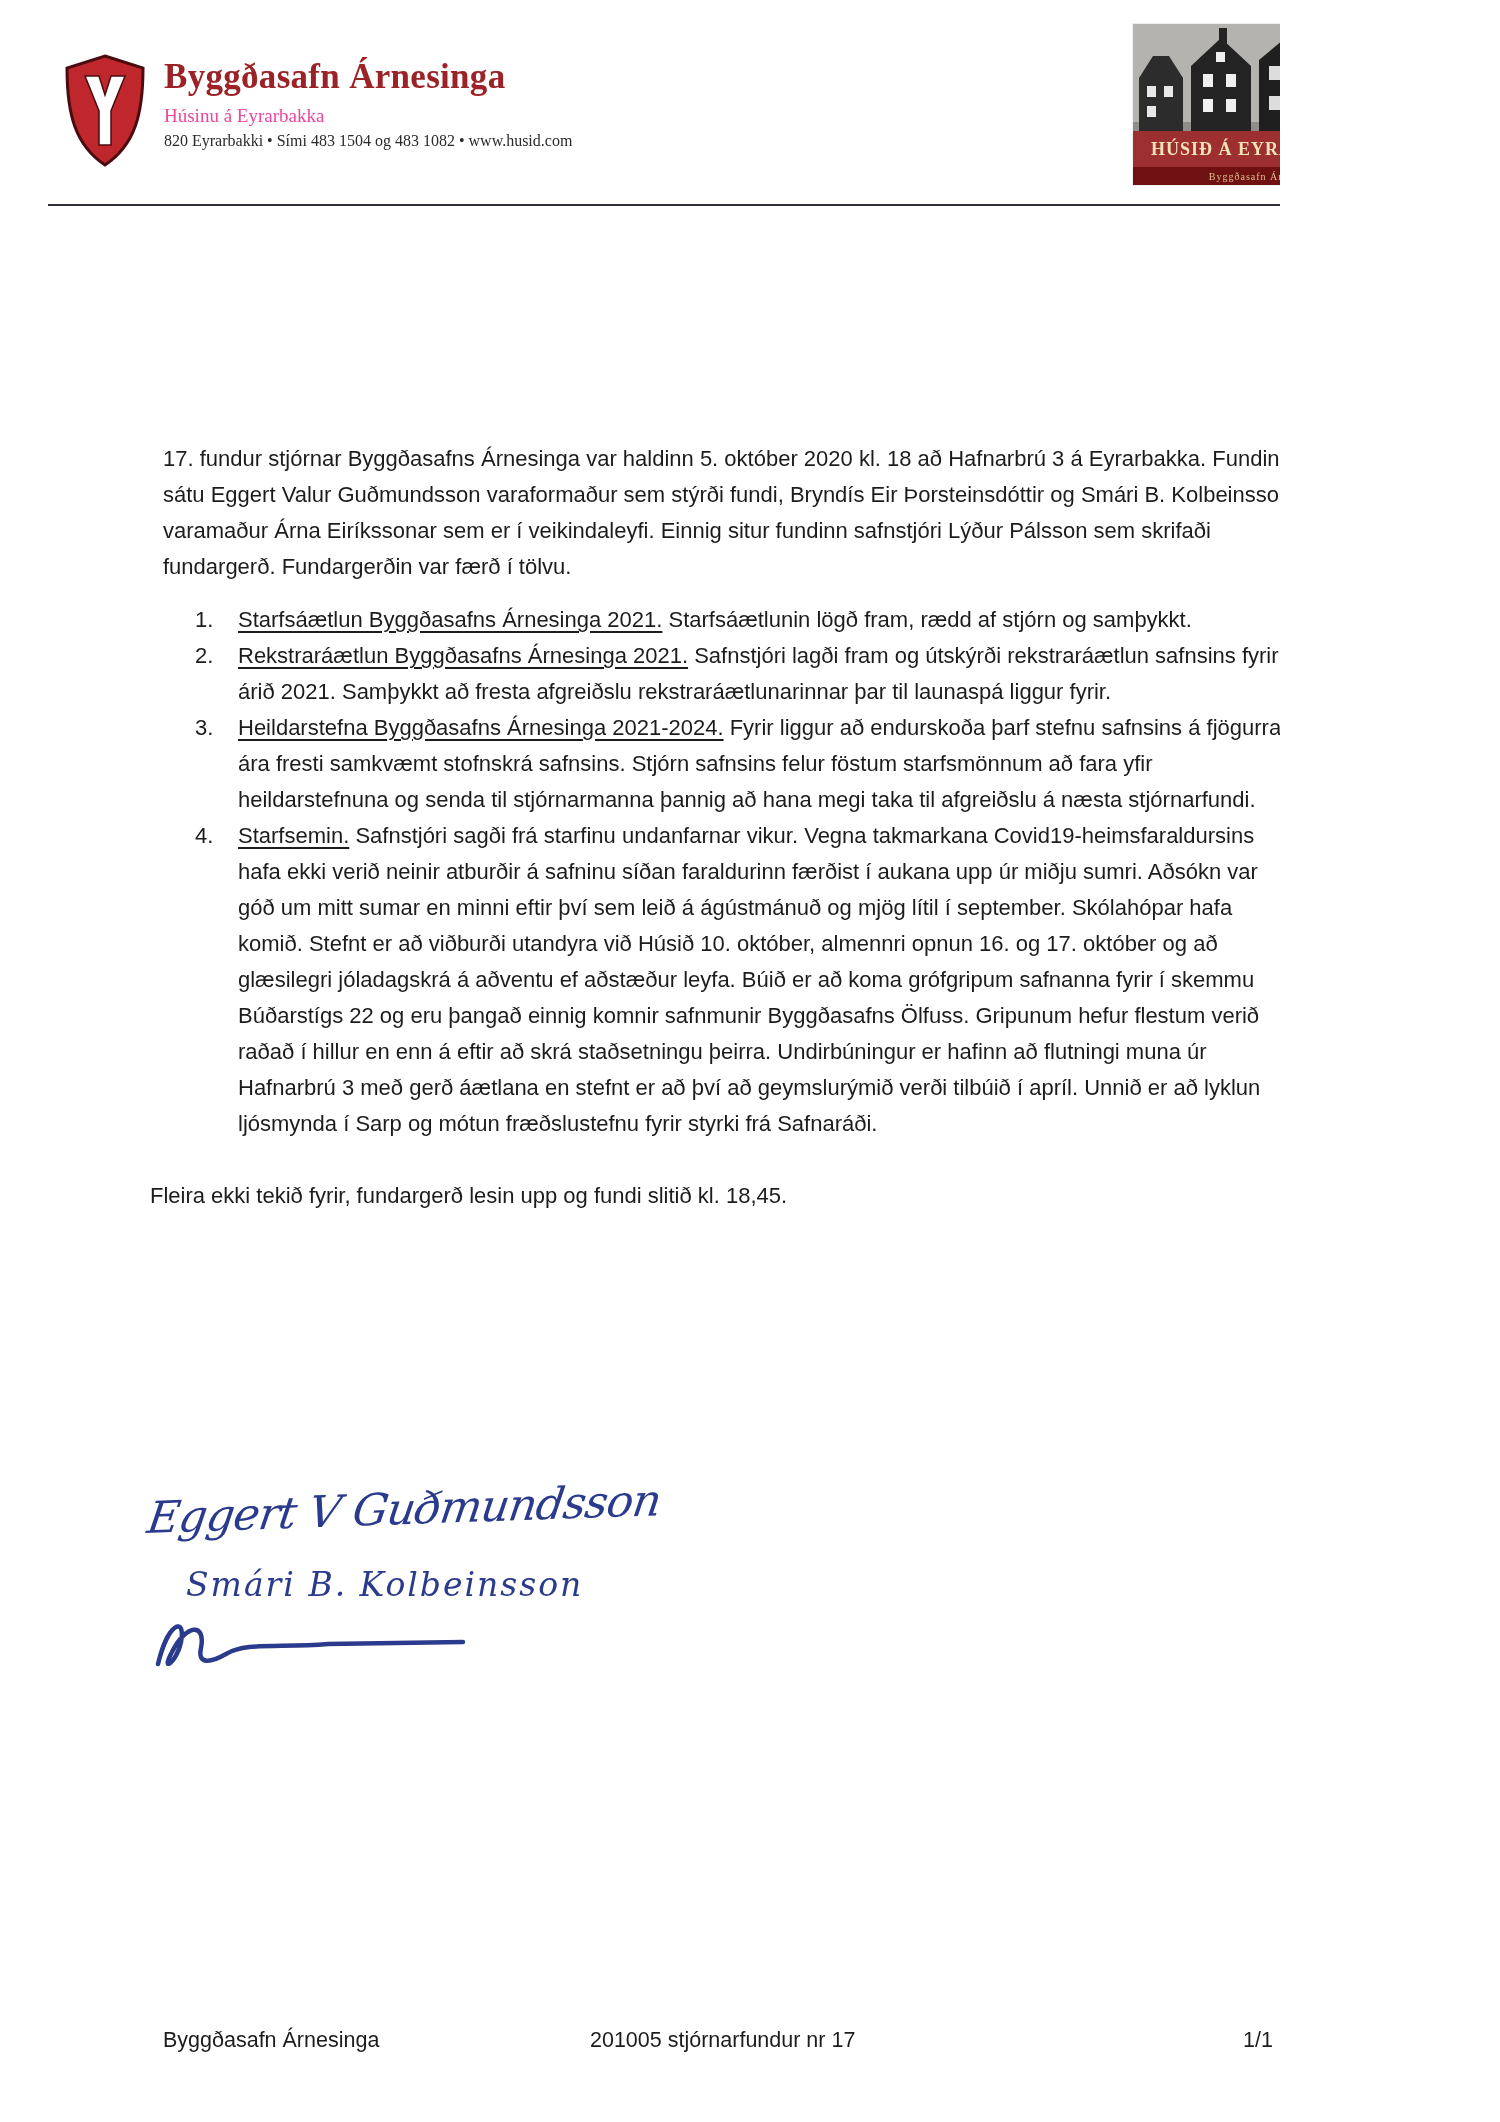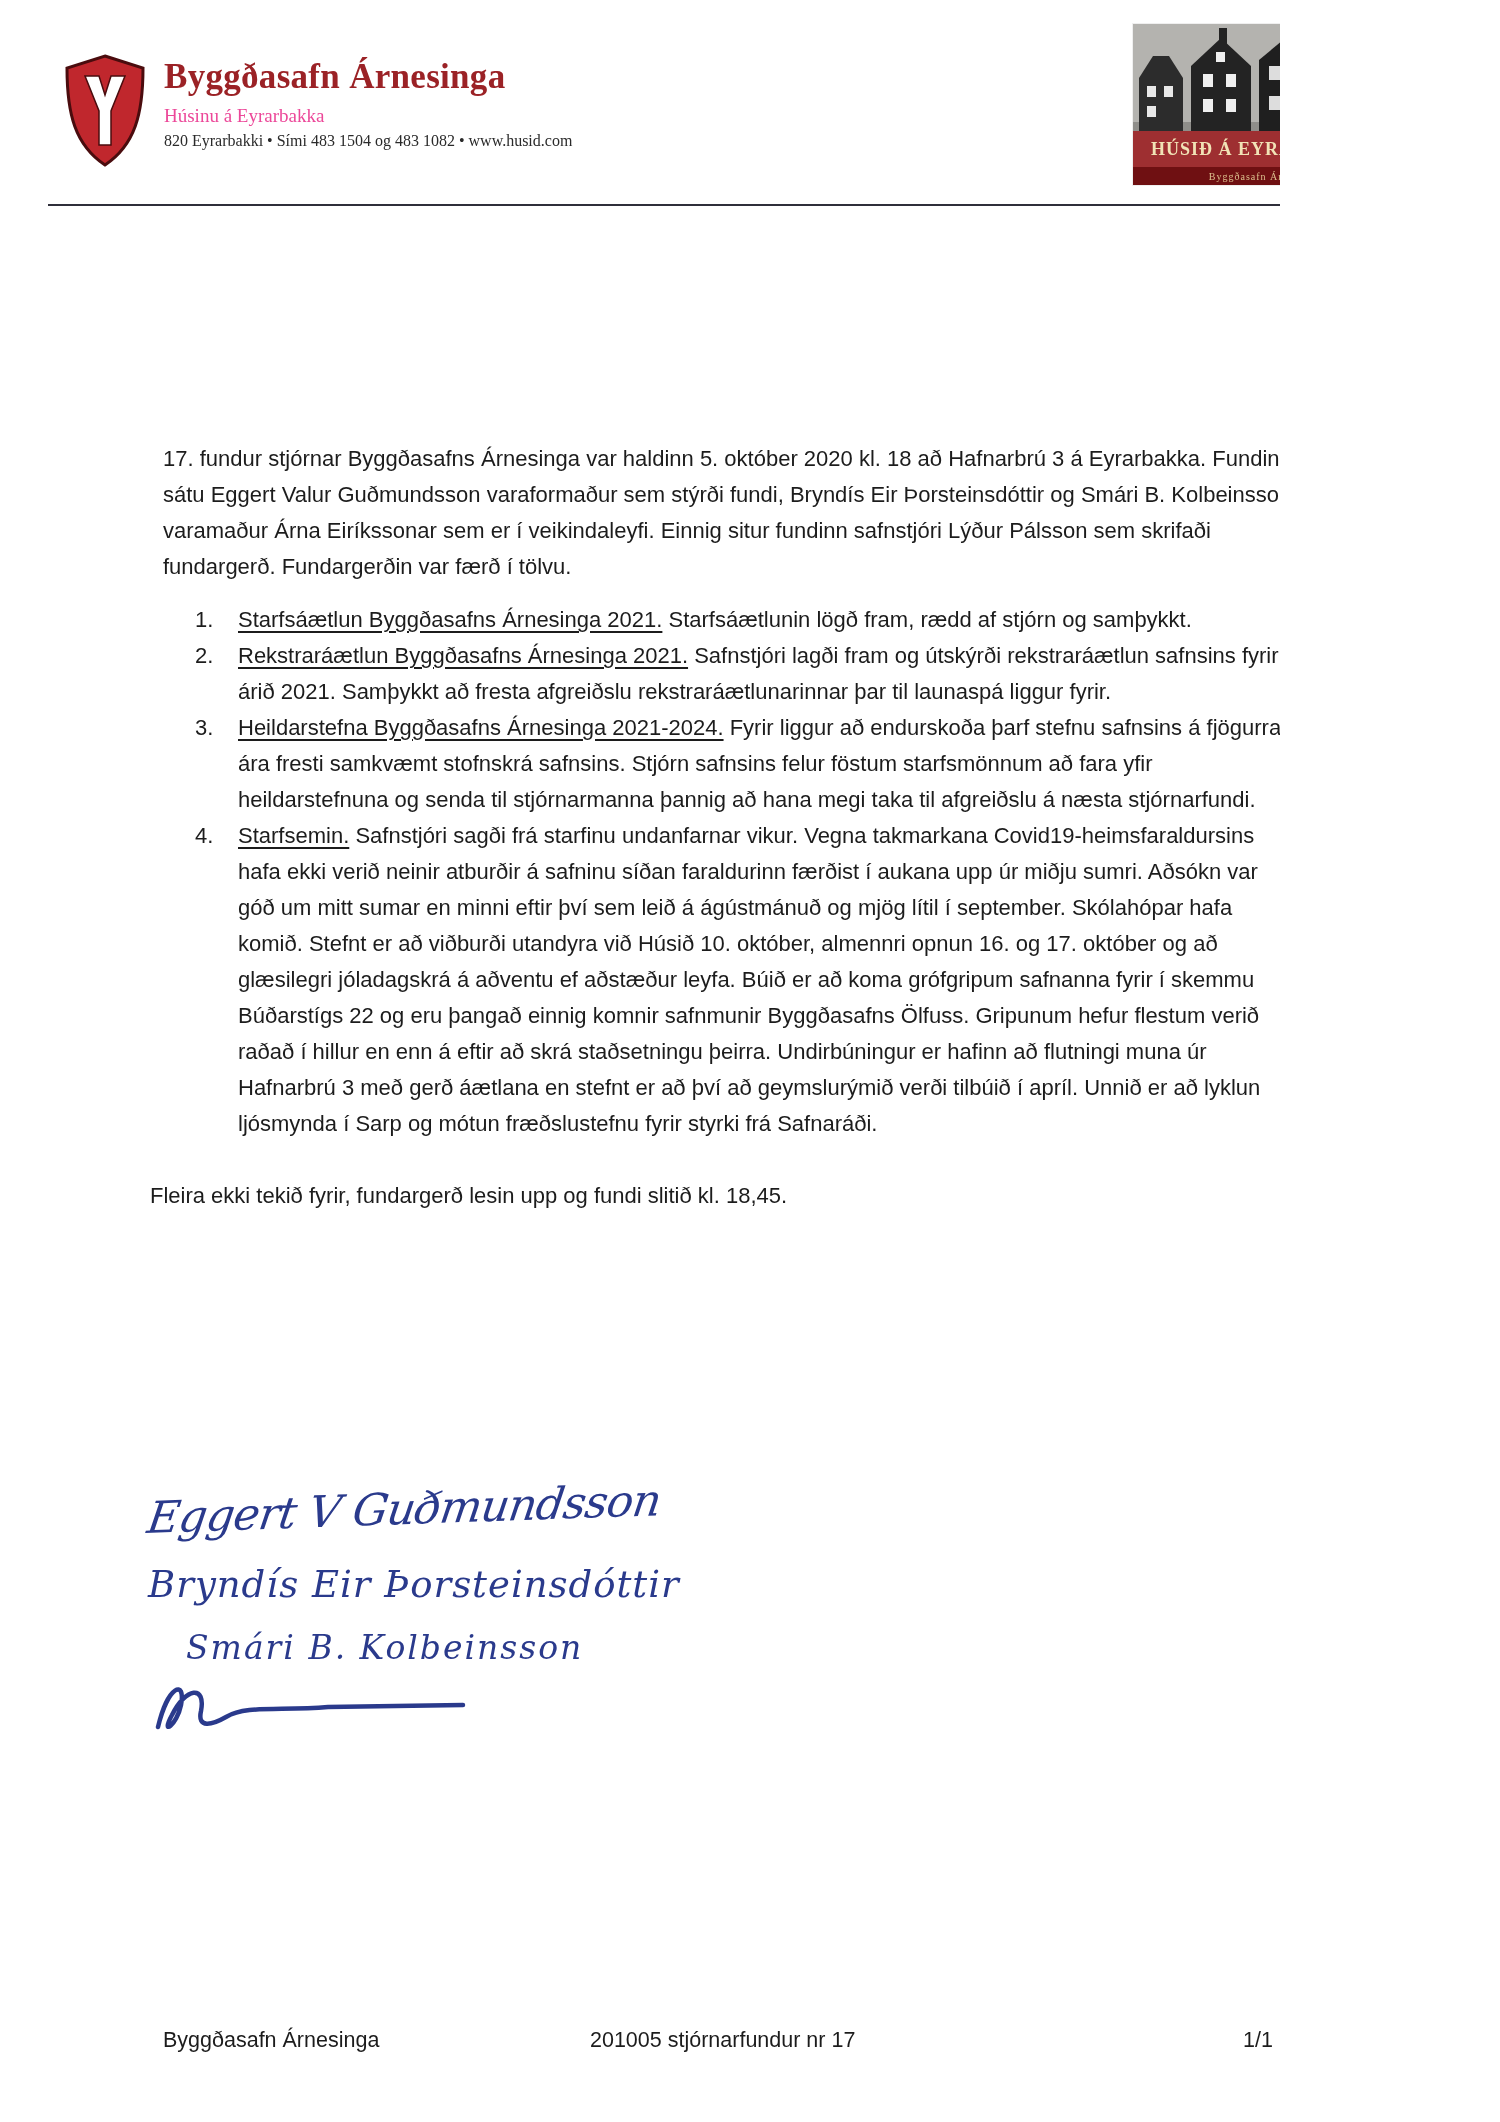--- a/index.html
+++ b/index.html
@@ -224,21 +224,20 @@
         <span class="num">4.</span>
         <div class="item-body"><span class="item-heading">Starfsemin.</span><span> Safnstjóri sagði frá starfinu undanfarnar vikur. Vegna takmarkana Covid19-heimsfaraldursins hafa ekki verið neinir atburðir á safninu síðan faraldurinn færðist í aukana upp úr miðju sumri. Aðsókn var góð um mitt sumar en minni eftir því sem leið á ágústmánuð og mjög lítil í september. Skólahópar hafa komið. Stefnt er að viðburði utandyra við Húsið 10. október, almennri opnun 16. og 17. október og að glæsilegri jóladagskrá á aðventu ef aðstæður leyfa. Búið er að koma grófgripum safnanna fyrir í skemmu Búðarstígs 22 og eru þangað einnig komnir safnmunir Byggðasafns Ölfuss. Gripunum hefur flestum verið raðað í hillur en enn á eftir að skrá staðsetningu þeirra.  Undirbúningur er hafinn að flutningi muna úr Hafnarbrú 3 með gerð áætlana en stefnt er að því að geymslurýmið verði tilbúið í apríl. Unnið er að lyklun ljósmynda í Sarp  og mótun fræðslustefnu fyrir styrki frá Safnaráði.</span></div>
       </div>
     </div>
 
     <p class="closing">Fleira ekki tekið fyrir, fundargerð lesin upp og fundi slitið kl. 18,45.</p>
   </div>
 
   <div class="signatures">
     <div class="sig sig1">Eggert V Guðmundsson</div>
-    <div class="sig sig2">Bryndís Eir Þorsteinsdóttir</div>
     <div class="sig sig3">Smári B. Kolbeinsson</div>
     <div class="sig sig4">
       <svg width="330" height="72" viewBox="0 0 330 72" aria-hidden="true">
         <path d="M10,52 C20,10 38,4 33,30 C29,50 12,62 24,40 C38,12 58,10 53,36 C49,54 64,50 78,42 C98,30 130,36 180,32 L315,30" fill="none" stroke="#2a3a8c" stroke-width="4.5" stroke-linecap="round"></path>
       </svg>
     </div>
   </div>
 
   <div class="footer">
     <span class="f-left">Byggðasafn Árnesinga</span>

